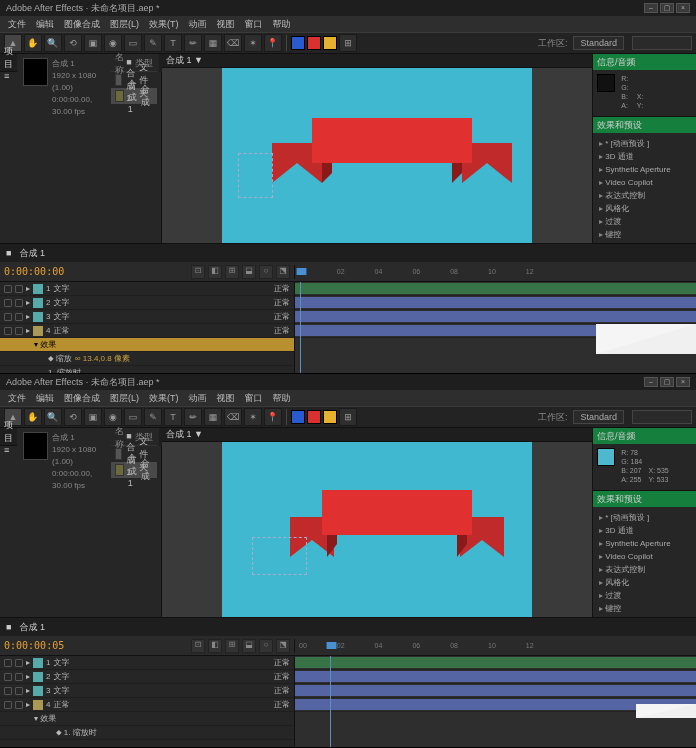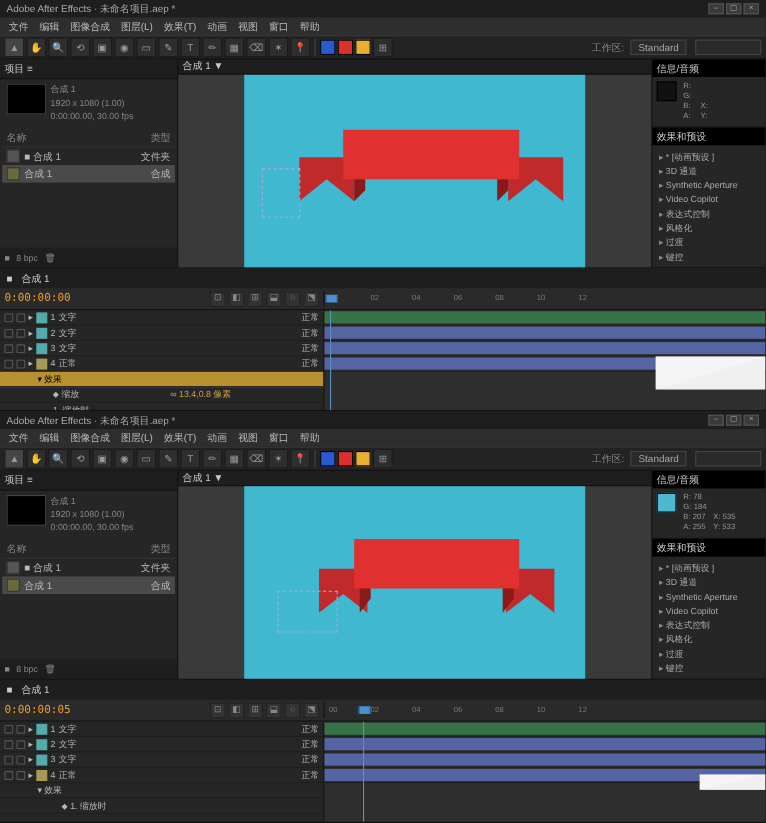--- a/index.html
+++ b/index.html
@@ -13,40 +13,40 @@
 .toolbar{height:22px;background:#232323;display:flex;align-items:center;padding:0 4px;gap:2px;border-top:1px solid #3a3a3a;border-bottom:1px solid #111}
 .tbtn{width:18px;height:18px;background:#2e2e2e;border:1px solid #1a1a1a;display:flex;align-items:center;justify-content:center;font-size:9px;color:#999}
 .tbtn.sel{background:#454545}
 .tswatch{width:14px;height:14px;border:1px solid #000}
 .sep{width:1px;height:16px;background:#444;margin:0 2px}
 .spacer{flex:1}
 .ws-label{color:#888;font-size:9px;margin-right:4px}
 .ws-dd{background:#2a2a2a;border:1px solid #444;padding:1px 6px;font-size:9px;color:#aaa}
 .searchbox{width:60px;height:14px;background:#2a2a2a;border:1px solid #444;margin-left:6px}
 .mainrow{flex:1;display:flex;min-height:0}
-.leftpanel{width:162px;background:#262626;display:flex;flex-direction:column;border-right:1px solid #111}
+.leftpanel{width:162px;background:#262626;display:flex;flex-direction:row;border-right:1px solid #111}
 .lp-title{height:18px;background:#1e1e1e;display:flex;align-items:center;padding:0 4px;font-size:9px;color:#ccc;border-bottom:1px solid #111}
 .lp-meta{padding:4px 6px;font-size:8px;color:#888;line-height:12px;display:flex;gap:4px}
 .lp-thumb{width:36px;height:28px;background:#000;border:1px solid #444}
 .lp-list{flex:1;padding:2px}
 .lp-row{height:16px;display:flex;align-items:center;gap:4px;font-size:9px;padding:0 4px}
 .lp-row.hdr{color:#888;border-bottom:1px solid #333}
 .lp-row.sel{background:#4a4a4a}
 .lp-icon{width:12px;height:12px;background:#555;border:1px solid #333}
 .lp-foot{height:18px;background:#1e1e1e;display:flex;align-items:center;padding:0 4px;font-size:8px;color:#888;gap:6px}
 .centerpanel{flex:1;background:#000000;display:flex;flex-direction:column;min-width:0}
 .cp-tabs{height:18px;background:#1e1e1e;display:flex;align-items:center;padding:0 4px;font-size:9px;color:#ccc}
 .ruler{height:14px;background:#2a2a2a;border-bottom:1px solid #111;display:flex;align-items:flex-end;font-size:7px;color:#666;padding:0 6px;gap:40px;overflow:hidden}
 .canvas-area{flex:1;background:#3a3a3a;display:flex;align-items:center;justify-content:center;position:relative}
 .canvas{width:310px;height:175px;background:#3fb8d0;position:relative}
 .ribbon{position:absolute;top:40px;left:50px}
 .cp-foot{height:18px;background:#1e1e1e;display:flex;align-items:center;padding:0 6px;font-size:8px;color:#888;gap:10px}
 .rightpanel{width:104px;background:#262626;display:flex;flex-direction:column;border-left:1px solid #111}
 .rp-sec{border-bottom:1px solid #111}
-.rp-title{height:16px;background:#000000;display:flex;align-items:center;padding:0 4px;font-size:9px;color:#ccc}
+.rp-title{height:16px;background:#15803d;display:flex;align-items:center;padding:0 4px;font-size:9px;color:#ccc}
 .rp-body{padding:4px;font-size:8px;color:#999;line-height:13px}
 .swatch{width:18px;height:18px;border:1px solid #000;display:inline-block;vertical-align:top;margin-right:4px}
 .rp-vals{display:inline-block;font-size:7px;line-height:9px}
 .rp-item{padding:0 2px;color:#aaa;font-size:8px}
 .rp-item::before{content:"▸ ";color:#888}
 .timeline{height:130px;background:#232323;display:flex;flex-direction:column;border-top:1px solid #111}
 .tl-header{height:18px;background:#1e1e1e;display:flex;align-items:center;padding:0 6px;font-size:9px;color:#ccc;gap:8px}
 .tl-toolbar{height:20px;background:#2a2a2a;display:flex;align-items:center;border-bottom:1px solid #111}
 .tl-left{width:295px;display:flex;align-items:center;gap:4px;padding:0 4px;border-right:1px solid #111}
 .timecode{color:#e8a030;font-size:10px;font-family:monospace}
@@ -278,21 +278,21 @@
             <span class="colorblock" style="background:#a95"></span>
             <span>4</span>
             <span style="flex:1">正常</span>
             <span>正常</span>
           </div>
         <div class="tl-row sel">
             <span style="margin-left:30px">▾ <span>效果</span></span>
           </div>
         <div class="tl-row">
             <span style="margin-left:44px">⬥ <span>缩放</span></span>
-            <span style="flex:1;text-align:center;color:#c8a040">∞ 13.4,0.8 像素</span>
+            <span style="flex:1;text-align:left;color:#c8a040">∞ 13.4,0.8 像素</span>
           </div>
         <div class="tl-row">
             <span style="margin-left:44px"><span>1. 缩放时</span></span>
           </div>
 
       </div>
       <div class="tl-tracks">
         <div class="track" style="top:0">
             <div class="bar" style="left:0;right:0;background:#3a7a4a"></div>
           </div>

